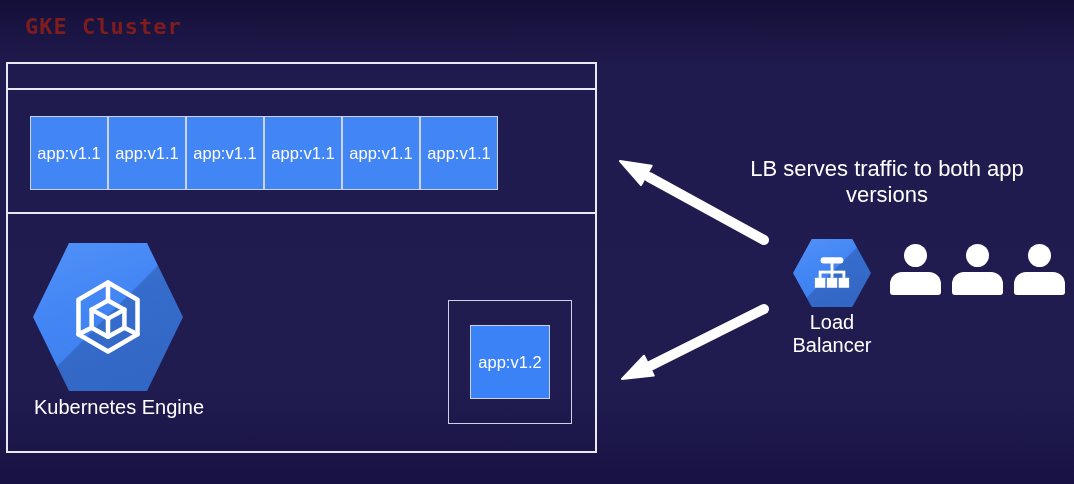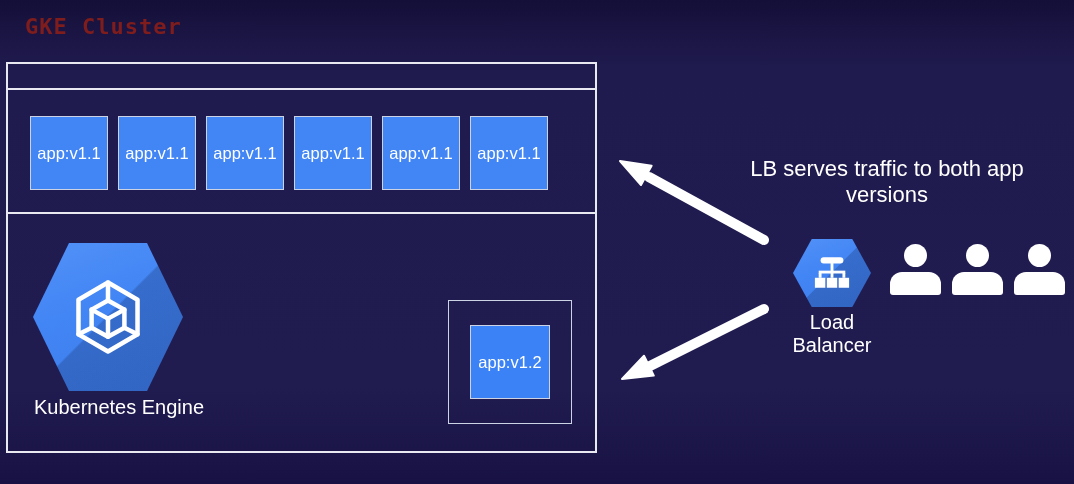--- a/index.html
+++ b/index.html
@@ -16,21 +16,21 @@
   }
   
   .cluster{
     left:6px;top:62px;width:591px;height:391px;
     border:2px solid #e9e9f2;box-sizing:border-box;
   }
   .hline{left:0;width:100%;height:2px;background:#e9e9f2;}
   .hline.top{top:24px;}
   .hline.mid{top:148px;}
   
-  .pods-row{left:10px;top:52px;display:flex;gap:10px;padding-left:12px;}
+  .pods-row{left:10px;top:52px;display:flex;gap:0;padding-left:12px;}
   .pod{
     width:78px;height:74px;background:#4285f4;border:1.5px solid #ccd3e4;
     box-sizing:border-box;display:flex;align-items:center;justify-content:center;
     font-size:16.5px;color:#fff;
   }
   .pods-label{left:336px;top:183px;width:140px;text-align:center;font-size:20px;}
   
   .hex{
     clip-path:polygon(0% 50%,24% 0%,76% 0%,100% 50%,76% 100%,24% 100%);
     background:linear-gradient(160deg,#5191f8 0%,#4285f4 42%,#3d7ce9 100%);

